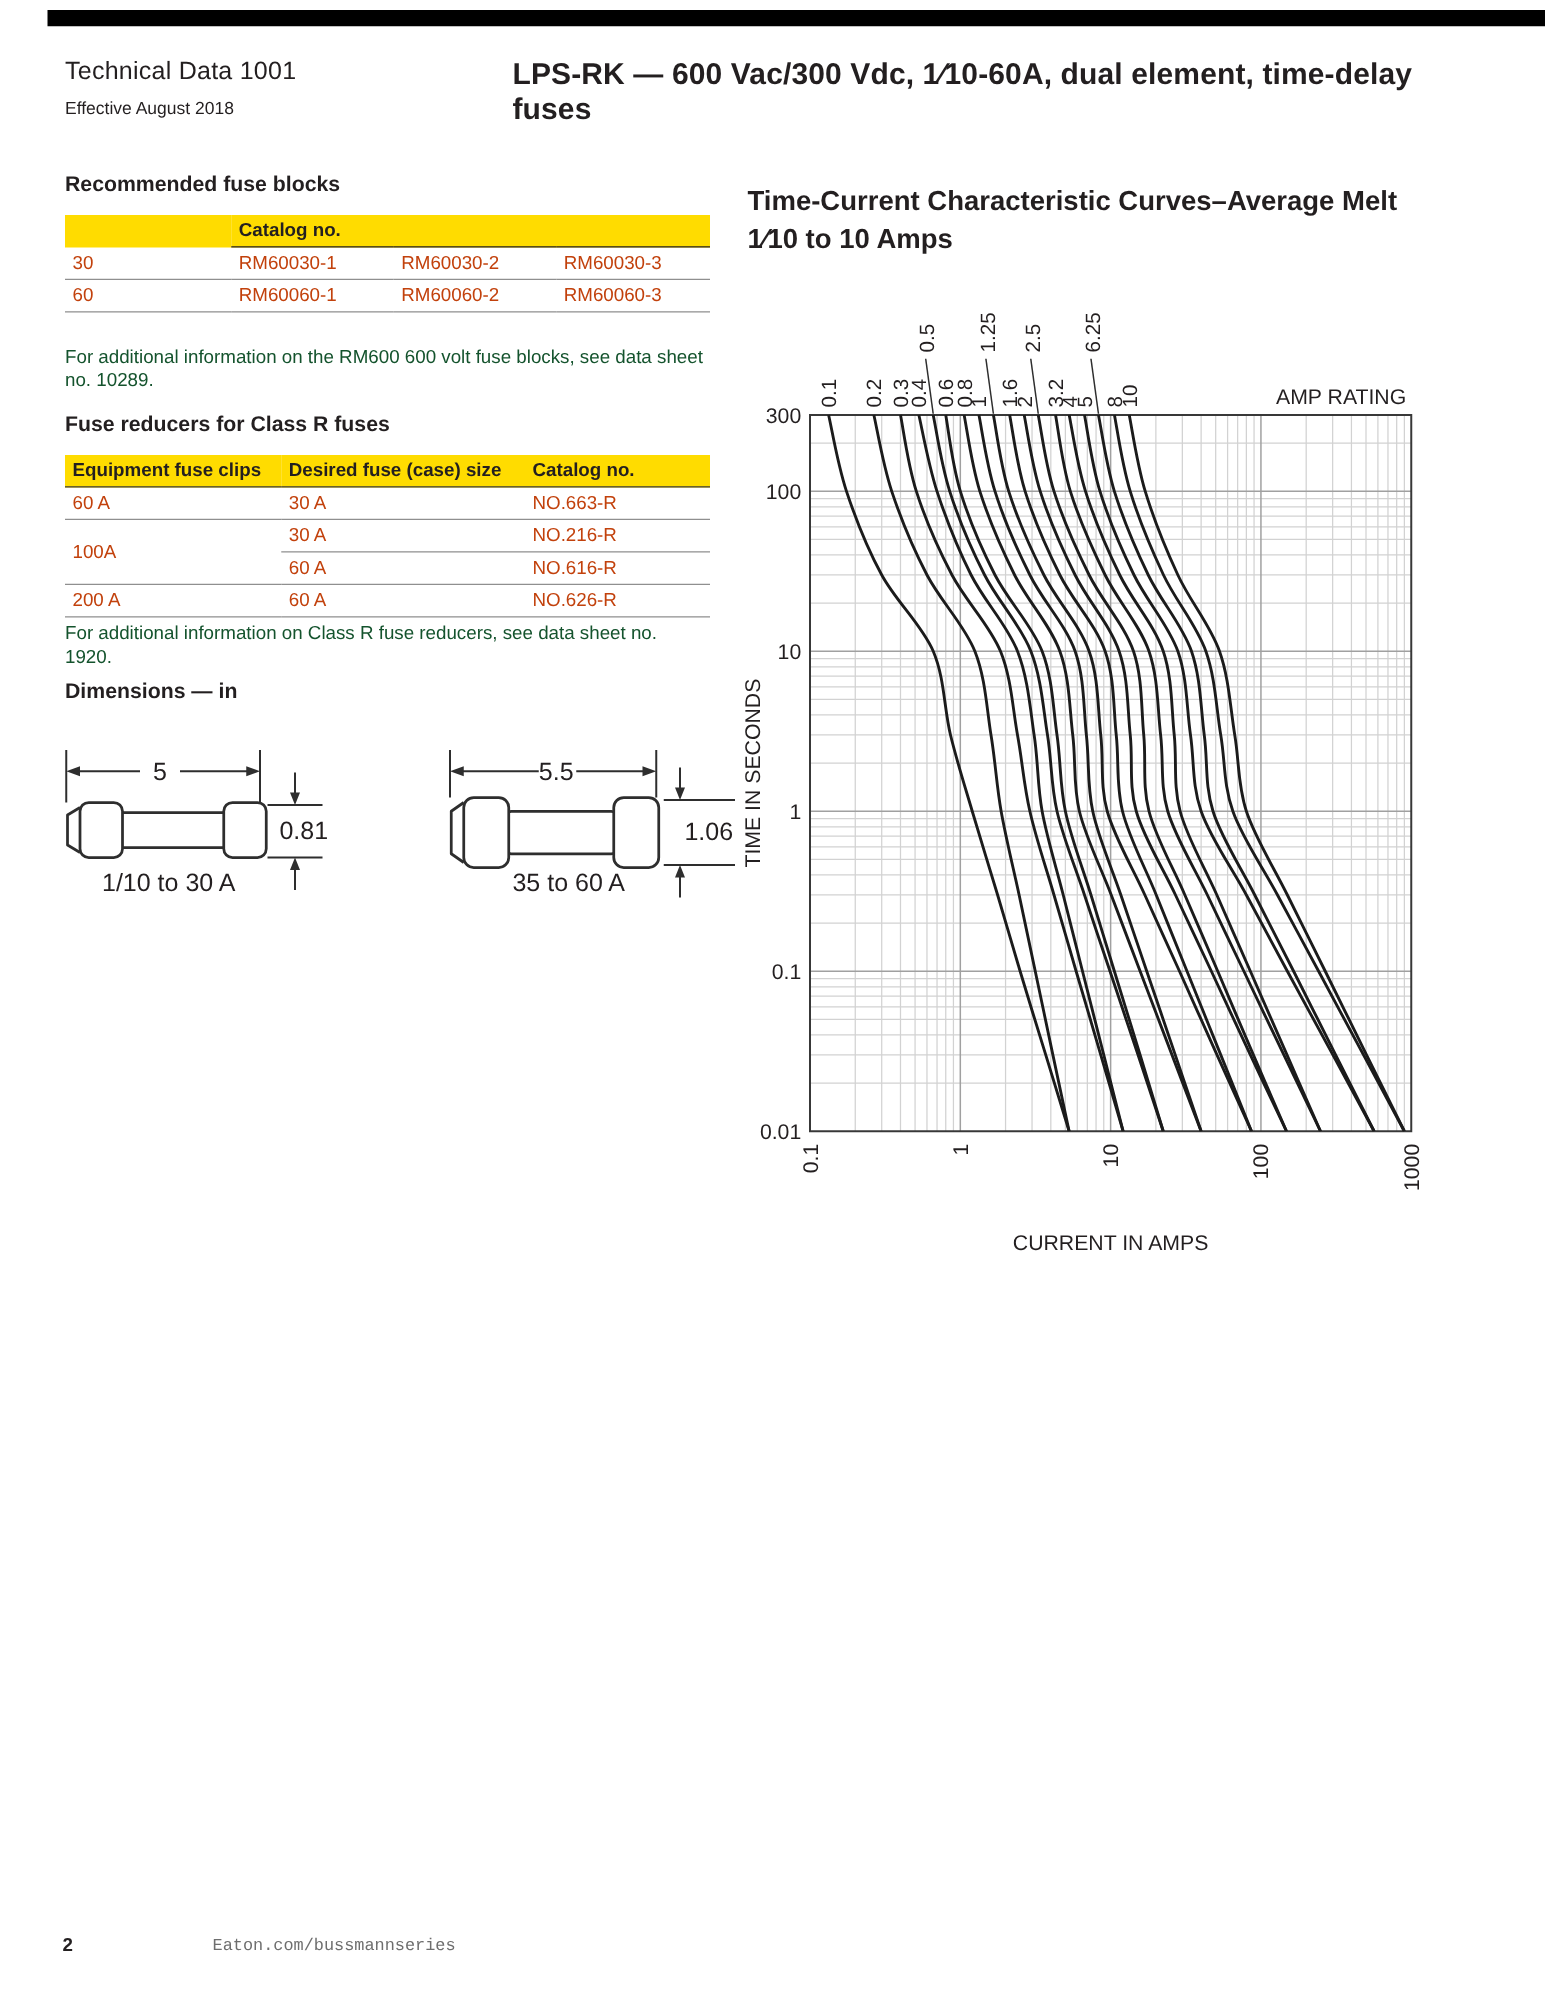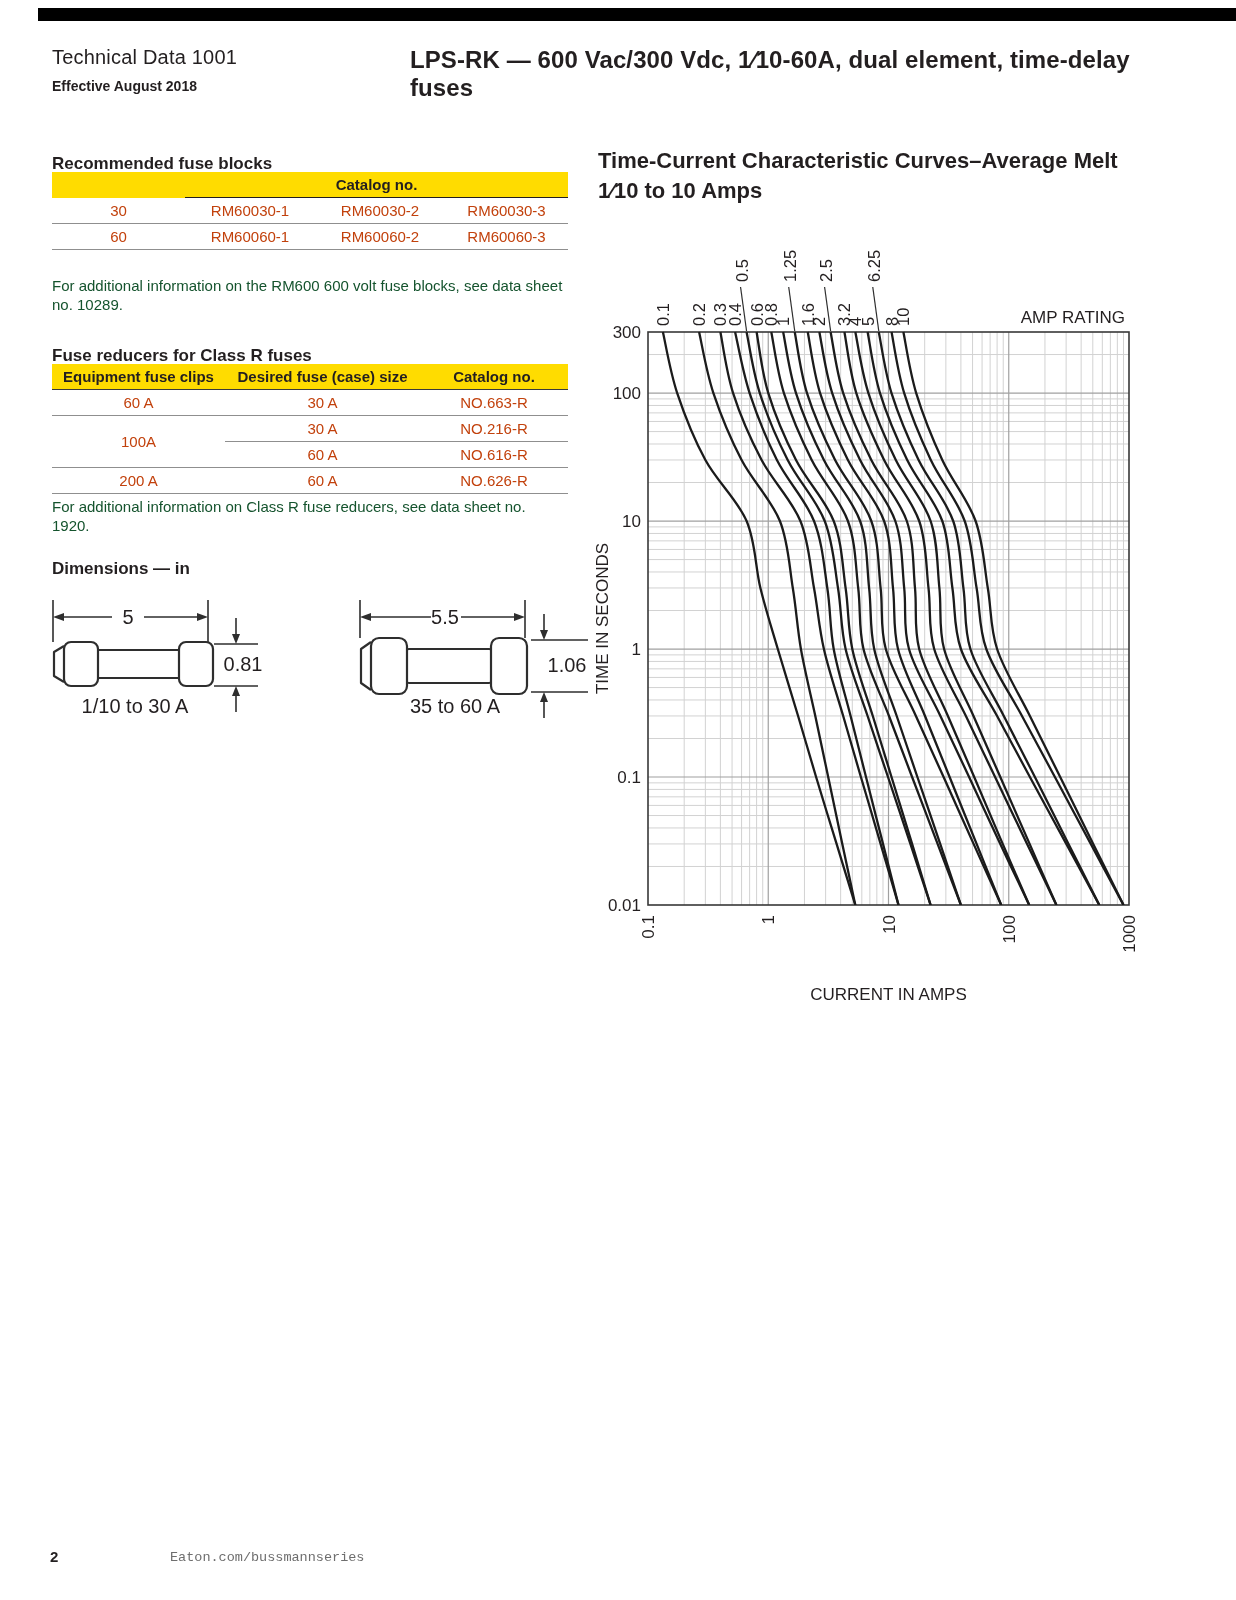--- a/index.html
+++ b/index.html
@@ -1,25 +1,25 @@
 <!DOCTYPE html>
 <html><head>
 <meta charset="utf-8">
 <style>
   html,body{margin:0;padding:0;background:#fff;}
   body{width:1236px;height:1600px;position:relative;overflow:hidden;
        font-family:"Liberation Sans","DejaVu Sans",sans-serif;color:#231f20;}
   .abs{position:absolute;}
   .bar{background:#000;}
   .h-doc{font-size:20px;font-weight:400;letter-spacing:.2px;}
-  .h-eff{font-size:14px;font-weight:700;}
+  .h-eff{font-size:14px;font-weight:400;}
   .h-prod{font-size:24px;font-weight:600;letter-spacing:.1px;}
-  .sec-title{font-size:17px;font-weight:700;margin-top:16px;}
+  .sec-title{font-size:17px;font-weight:700;}
   table{border-collapse:collapse;table-layout:fixed;font-size:15px;}
-  td,th{padding:2px 6px 2px 6px;text-align:center;vertical-align:middle;height:21px;}
+  td,th{padding:2px 6px 2px 6px;text-align:left;vertical-align:middle;height:21px;}
   .yellow{background:#FFDC00;}
   .grp-underline{border-bottom:1.5px solid #231f20;}
   .hdr-row th{font-weight:700;border-bottom:1.5px solid #3a3a3a;}
   .grp-row th{font-weight:700;}
   tbody td{border-bottom:1px solid #8f8f8f;color:#c2410c;}
   .note{font-size:15px;line-height:1.27;color:#14532d;}
   .chart-title{font-size:22px;font-weight:700;}
   .footer-num{font-size:15px;font-weight:700;}
   .footer-site{font-size:13.5px;color:#6e6e6e;}
   svg text{font-family:"Liberation Sans","DejaVu Sans",sans-serif;}

